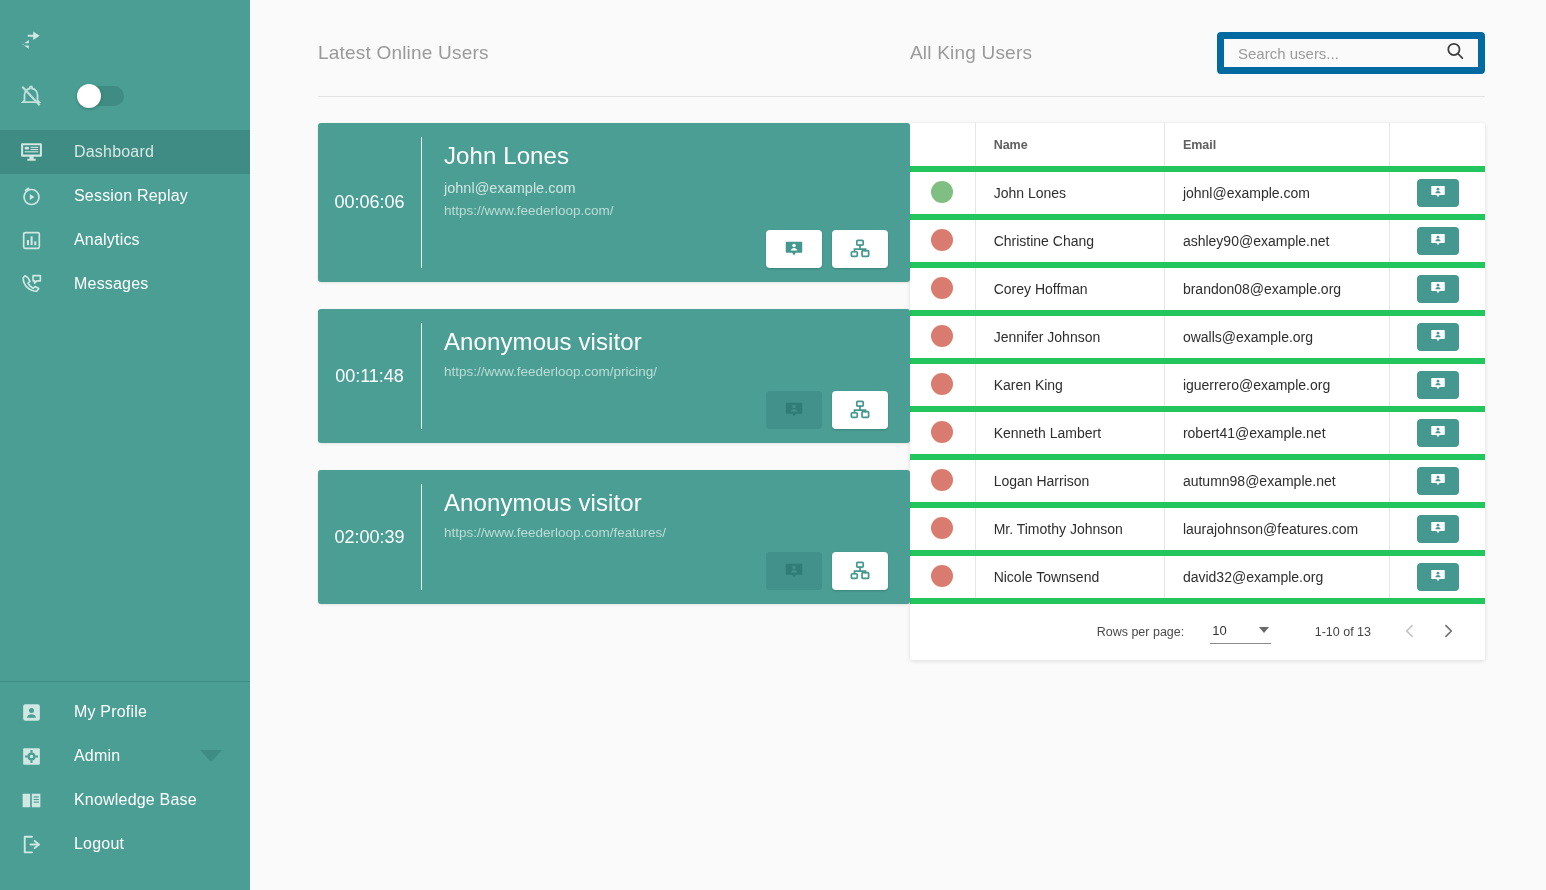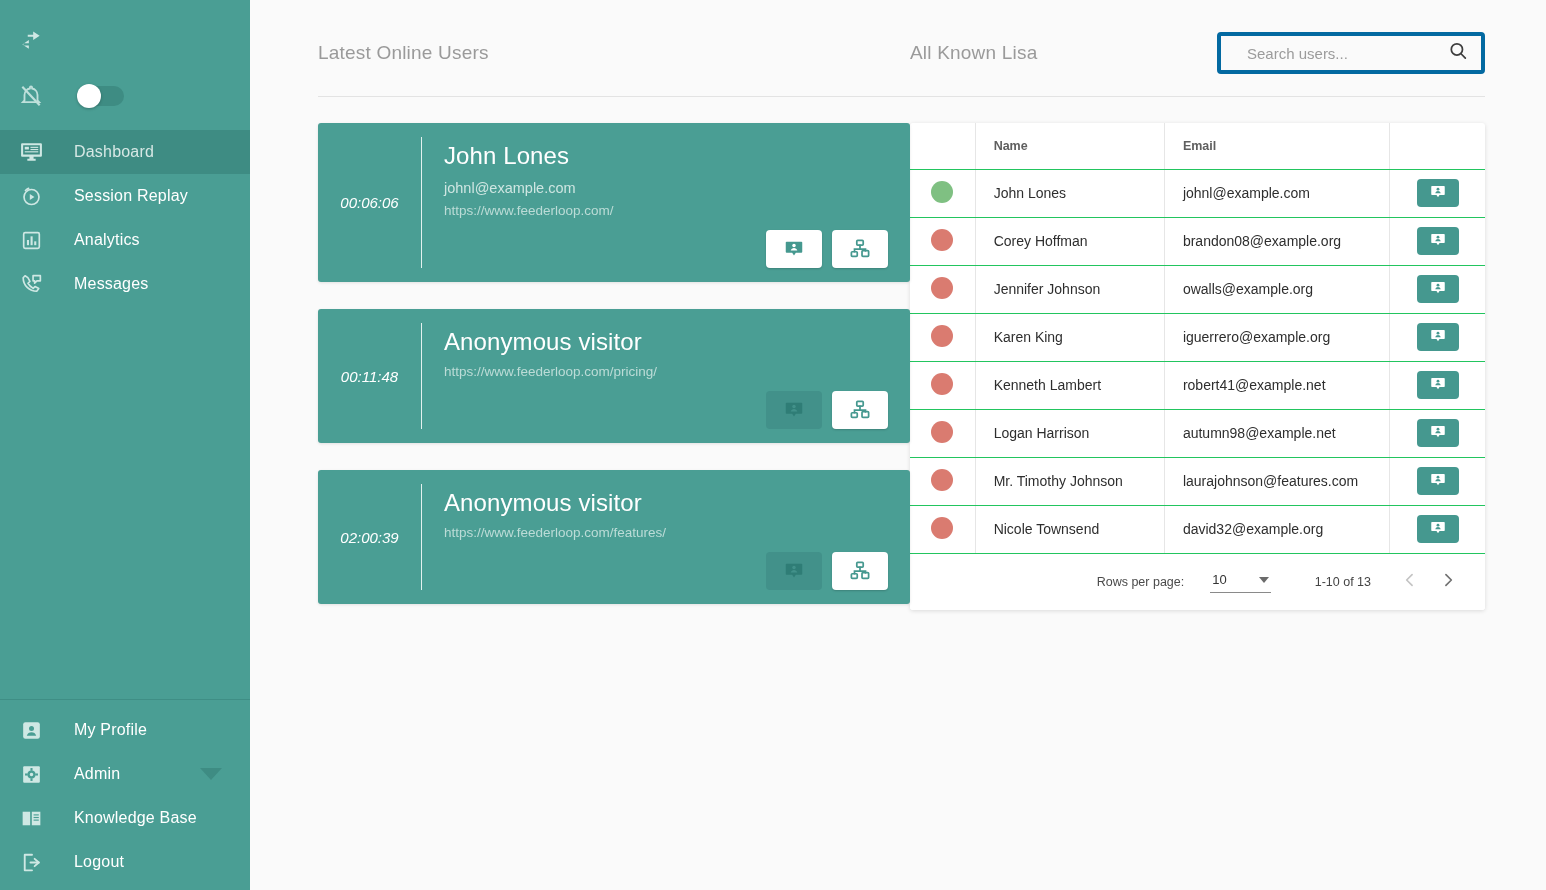--- a/index.html
+++ b/index.html
@@ -43,21 +43,21 @@
     padding-left: 8px; cursor: pointer; position: relative;
   }
   .nav-item.active { background: #3e8c83; }
   .nav-label {
     color: #ffffff; font-size: 16px; margin-left: 20px; letter-spacing: .2px;
   }
   .nav-item.active .nav-label { color: #d7e8e5; }
 
   .sb-spacer { flex: 1; }
   .sb-divider { height: 1px; background: #3f8e85; }
-  .sb-bottom { padding-top: 8px; padding-bottom: 6px; }
+  .sb-bottom { padding-top: 8px; padding-bottom: 24px; }
   .caret {
     position: absolute; right: 28px; top: 50%; transform: translateY(-50%);
     width: 0; height: 0;
     border-left: 11px solid transparent;
     border-right: 11px solid transparent;
     border-top: 12px solid #3e8c83;
   }
 
   
   .main {
@@ -73,44 +73,44 @@
     height: 46px;
   }
   .sec-title {
     font-size: 19px; color: #9a9a9a; font-weight: 400; letter-spacing: .2px;
   }
   .sec-rule { height: 1px; background: #e3e3e3; margin-top: 20px; }
 
   
   .search-box {
     width: 268px; height: 42px;
-    border: 4px solid #0369a1; border-radius: 4px;
+    border: 7px solid #0369a1; border-radius: 4px;
     background: #fafafa;
     display: flex; align-items: center;
-    padding: 0 12px 0 26px;
+    padding: 0 12px 0 14px;
   }
   .search-input {
     flex: 1; border: none; outline: none; background: transparent;
     font-family: "Liberation Sans", sans-serif;
     font-size: 15px; color: #555;
   }
   .search-input::placeholder { color: #9b9b9b; }
 
   
   .cards { margin-top: 26px; }
   .card {
     background: #4a9e94; border-radius: 3px;
     display: flex; margin-bottom: 27px;
     box-shadow: 0 1px 3px rgba(0,0,0,.10);
     position: relative; overflow: hidden;
   }
   .card-time {
     width: 103px; flex-shrink: 0;
     display: flex; align-items: center; justify-content: center;
-    color: #ffffff; font-size: 15px; font-style: italic;
+    color: #ffffff; font-size: 18px;
   }
   .card-sep { width: 1px; background: #ffffff; margin: 14px 0; opacity: .85; }
   .card-body { flex: 1; padding: 18px 22px 14px 22px; position: relative; }
   .card-name {
     color: #ffffff; font-size: 24px; font-weight: 400; line-height: 1.25;
     letter-spacing: .1px;
   }
   .card-email { color: #cfe6e2; font-size: 14.5px; margin-top: 9px; }
   .card-url { color: #bcdcd7; font-size: 13.5px; margin-top: 7px; }
   .card-actions {
@@ -126,21 +126,21 @@
   .act-btn.disabled { background: #42918a; box-shadow: none; cursor: default; }
   .act-btn svg { display: block; }
 
   
   .table-card {
     margin-top: 26px; background: #ffffff; border-radius: 3px;
     box-shadow: 0 1px 4px rgba(0,0,0,.13);
     overflow: hidden;
   }
   table { width: 100%; border-collapse: collapse; }
-  th, td { border-bottom: 1px solid #22c55e; text-align: left; }
+  th, td { border-bottom: 6px solid #22c55e; text-align: left; }
   thead th {
     height: 46px; font-size: 12.5px; color: #5f5f5f; font-weight: 700;
     padding: 0 0 0 18px; border-right: 1px solid #e6e6e6;
   }
   thead th:last-child { border-right: none; }
   tbody td {
     height: 48px; font-size: 14px; color: #2e2e2e;
     padding: 0 0 0 18px; border-right: 1px solid #e6e6e6;
   }
   tbody td:last-child { border-right: none; }
@@ -416,21 +416,21 @@
               </button>
             </div>
           </div>
         </article>
 
       </div>
     </section>
 
     <section class="col-right">
       <div class="sec-head">
-        <h2 class="sec-title">All Known Lisa</h2>
+        <h2 class="sec-title">All King Users</h2>
         <div class="search-box">
           <input class="search-input" type="text" placeholder="Search users..." style="">
           <span>
             <svg width="22" height="22" viewBox="0 0 24 24" fill="none" stroke="#3d3d3d" stroke-width="1.9">
               <circle cx="10.8" cy="10.3" r="6.1"></circle>
               <line x1="15.3" y1="15" x2="20" y2="19.8" stroke-linecap="round"></line>
             </svg>
           </span>
         </div>
       </div>
@@ -444,20 +444,32 @@
               <th class="col-name">Name</th>
               <th class="col-email">Email</th>
               <th class="col-act"></th>
             </tr>
           </thead>
           <tbody id="tbody">
               <tr>
                 <td class="col-dot"><span class="dot online"></span></td>
                 <td class="col-name">John Lones</td>
                 <td class="col-email">johnl@example.com</td>
+                <td class="col-act"><button class="row-btn">
+                    <span><svg width="18" height="18" viewBox="0 0 24 24" fill="#ffffff">
+                        <path d="M4 4h16a1 1 0 0 1 1 1v10a1 1 0 0 1-1 1h-6l-2 3-2-3H4a1 1 0 0 1-1-1V5a1 1 0 0 1 1-1z"></path>
+                        <circle cx="12" cy="8.2" r="1.9" fill="#45988f"></circle>
+                        <path d="M8.4 13.6c.5-1.9 2-2.8 3.6-2.8s3.1.9 3.6 2.8z" fill="#45988f"></path>
+                      </svg></span>
+                  </button></td>
+              </tr>
+              <tr>
+                <td class="col-dot"><span class="dot offline"></span></td>
+                <td class="col-name">Christine Chang</td>
+                <td class="col-email">ashley90@example.net</td>
                 <td class="col-act"><button class="row-btn">
                     <span><svg width="18" height="18" viewBox="0 0 24 24" fill="#ffffff">
                         <path d="M4 4h16a1 1 0 0 1 1 1v10a1 1 0 0 1-1 1h-6l-2 3-2-3H4a1 1 0 0 1-1-1V5a1 1 0 0 1 1-1z"></path>
                         <circle cx="12" cy="8.2" r="1.9" fill="#45988f"></circle>
                         <path d="M8.4 13.6c.5-1.9 2-2.8 3.6-2.8s3.1.9 3.6 2.8z" fill="#45988f"></path>
                       </svg></span>
                   </button></td>
               </tr>
               <tr>
                 <td class="col-dot"><span class="dot offline"></span></td>

